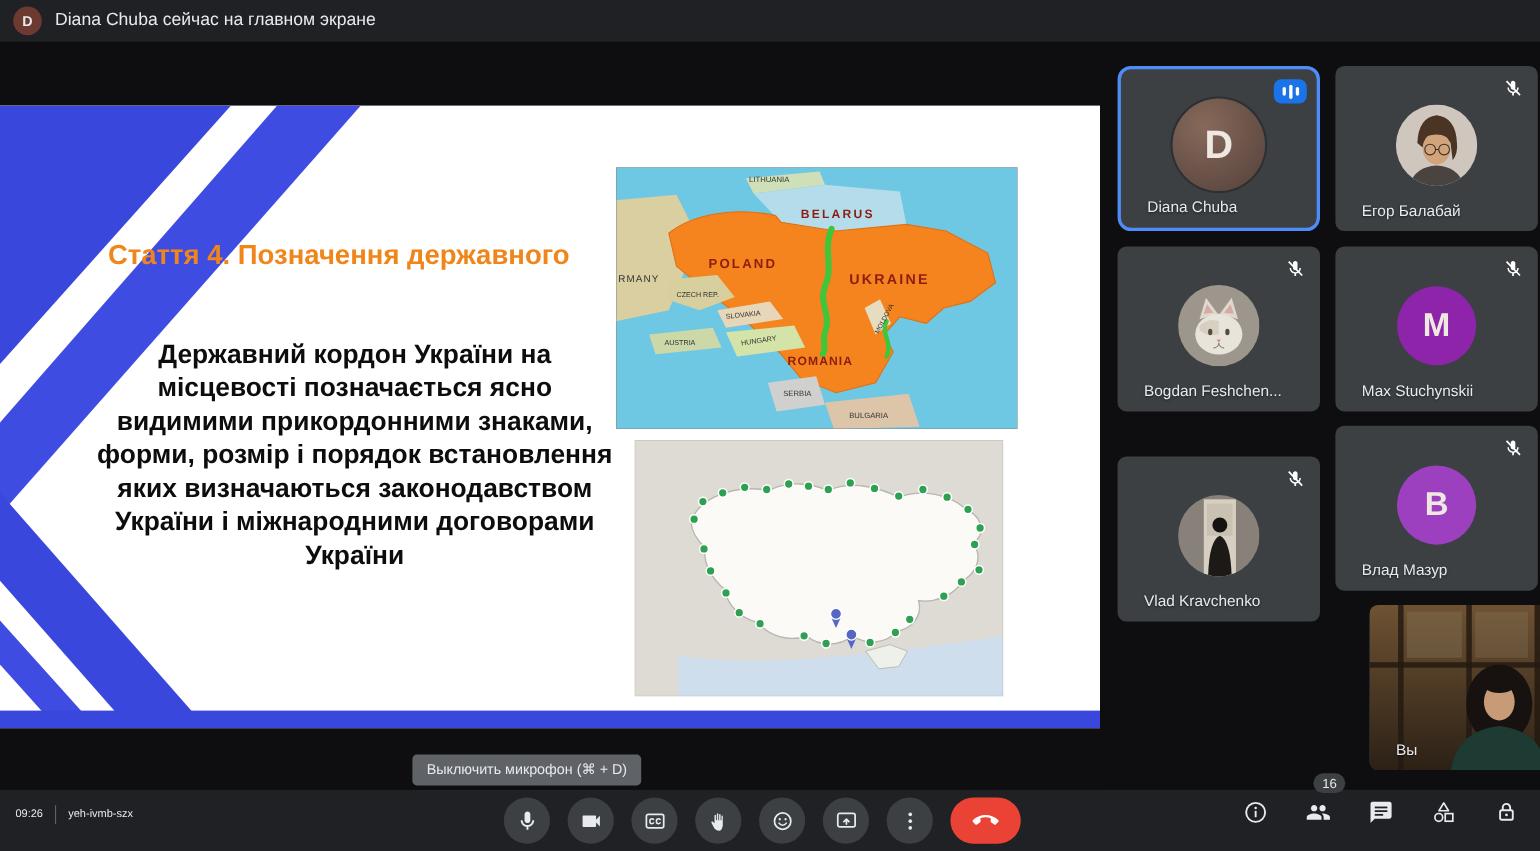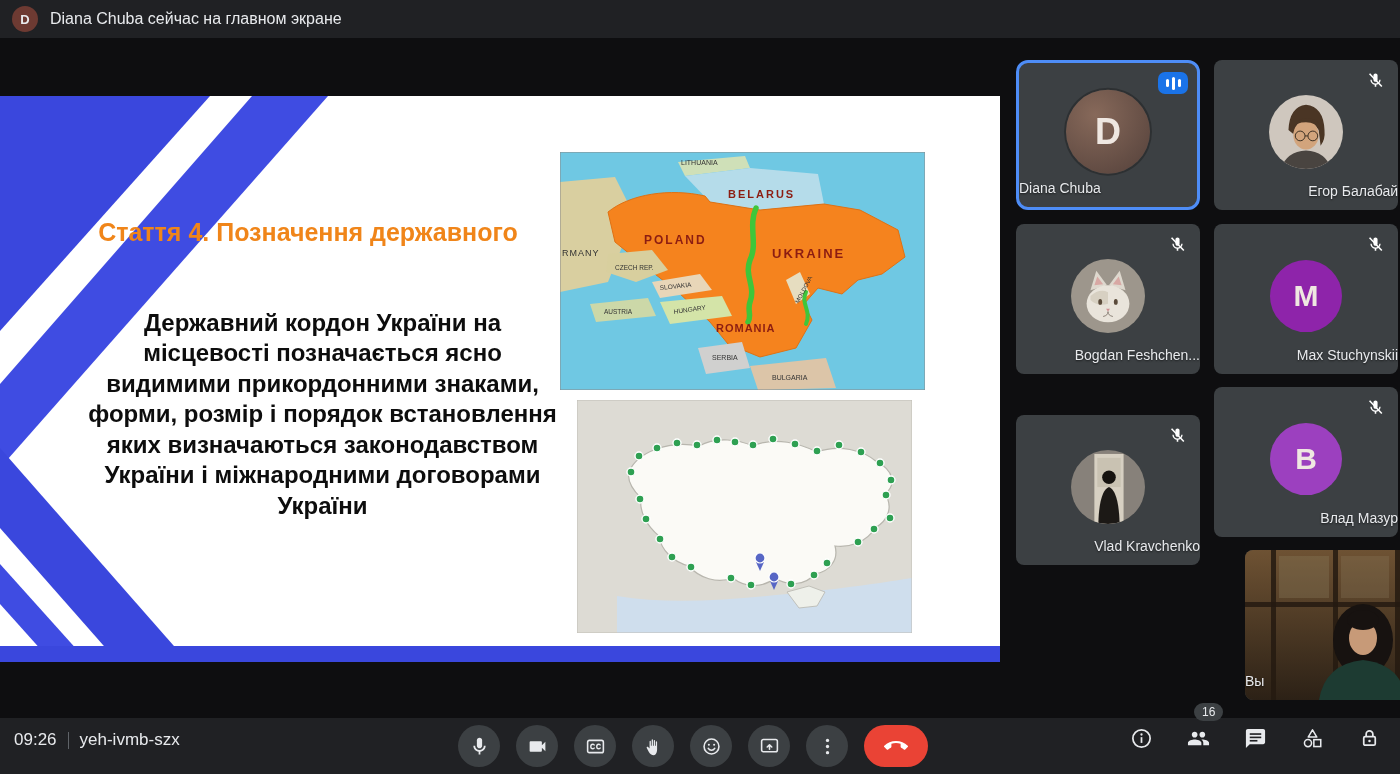--- a/index.html
+++ b/index.html
@@ -21,22 +21,22 @@
   .slide-title { position:absolute; left:48px; top:120px; width:520px; text-align:center;
                  color:#f08519; font-size:25px; font-weight:bold; line-height:1.32; }
   .slide-body { position:absolute; left:85px; top:212px; width:475px; text-align:center;
                 color:#0d0d0d; font-size:24px; font-weight:bold; line-height:1.27; }
   .map1 { position:absolute; left:560px; top:56px; }
   .map2 { position:absolute; left:577px; top:304px; }
 
   
   .tile { position:absolute; width:184px; height:150px; background:#3c4043; border-radius:8px; overflow:hidden; cursor:pointer; }
   .tile.active { border:3px solid #4e8df7; border-radius:12px; }
-  .pname { position:absolute; bottom:11px; left:0; width:100%; text-align:right;
-           color:#e8eaed; font-size:14px; text-shadow:0 1px 2px rgba(0,0,0,.6); }
+  .pname { position:absolute; bottom:11px; left:0; width:100%; text-align:left;
+           color:#e8eaed; font-size:14px; text-shadow:0 1px 2px rgba(0,0,0,.6);padding-left:24px; }
   .pname.left { text-align:left; }
   .avatar { position:absolute; left:50%; top:50%; transform:translate(-50%,-54%); border-radius:50%;
             display:flex; align-items:center; justify-content:center; overflow:hidden; }
   .avatar.letter { color:#efe7e1; font-weight:bold; }
   .av-diana { width:84px; height:84px; font-size:36px; background:radial-gradient(circle at 35% 30%, #87695a, #53403a); box-shadow:0 0 0 2px rgba(0,0,0,.25); }
   .av-max   { width:72px; height:72px; font-size:30px; background:#8e24aa; color:#fff; }
   .av-vladm { width:72px; height:72px; font-size:30px; background:#9c40bf; color:#fff; }
   .av-photo { width:74px; height:74px; }
   .mute { position:absolute; top:11px; right:13px; width:19px; height:19px; }
   .spk { position:absolute; top:9px; right:9px; width:30px; height:22px; background:#1a73e8; border-radius:7px;
@@ -49,21 +49,21 @@
   .cluster-label { position:absolute; top:90px; left:0; width:100%; text-align:center; color:#e8eaed; font-size:14px; }
   .tile.video svg { position:absolute; inset:0; }
 
   
   .tooltip { position:absolute; left:479px; bottom:60px; transform:translateX(-50%);
              background:#5f6368; color:#e8eaed; font-size:13px; padding:6px 13px; border-radius:4px; z-index:6; white-space:nowrap; }
 
   
   .bottombar { position:absolute; left:0; right:0; bottom:0; height:56px; background:#202124; z-index:4; }
   .meet-info { position:absolute; left:14px; top:0; height:44px; display:flex; align-items:center; gap:11px;
-               color:#e8eaed; font-size:17px; }
+               color:#e8eaed; font-size:10px; }
   .vsep { width:1px; height:17px; background:#5f6368; }
   .controls { position:absolute; left:458px; top:7px; display:flex; align-items:center; gap:16px; }
   button { border:none; background:none; cursor:pointer; }
   .ctrl { width:42px; height:42px; border-radius:50%; background:#3c4043; display:flex; align-items:center; justify-content:center; }
   .ctrl svg { width:21px; height:21px; }
   .ctrl.end { width:64px; border-radius:24px; background:#ea4335; }
   .ctrl.end svg { width:24px; height:24px; }
   .right-icons { position:absolute; right:18px; top:0; height:40px; display:flex; align-items:center; gap:31px; }
   .rbtn { width:26px; height:26px; display:flex; align-items:center; justify-content:center; position:relative; }
   .rbtn svg { width:23px; height:23px; }
@@ -294,20 +294,21 @@
       <rect x="34" y="6" width="50" height="42" fill="#8a7a5c" opacity="0.35"></rect>
       <rect x="96" y="6" width="48" height="42" fill="#8a7a5c" opacity="0.3"></rect>
       <ellipse cx="118" cy="90" rx="30" ry="36" fill="#171210"></ellipse>
       <ellipse cx="118" cy="88" rx="14" ry="17" fill="#c79a78"></ellipse>
       <ellipse cx="118" cy="70" rx="16" ry="10" fill="#171210"></ellipse>
       <path d="M74,150 Q80,114 118,110 Q156,114 162,150 Z" fill="#1d3b32"></path>
     </svg>
     <div class="pname left">Вы</div>
   </div>
 
+  <div class="tooltip">Выключить микрофон (⌘ + D)</div>
 
   <div class="bottombar">
     <div class="meet-info">
       <span>09:26</span>
       <span class="vsep"></span>
       <span>yeh-ivmb-szx</span>
     </div>
 
     <div class="controls">
       <button class="ctrl">

